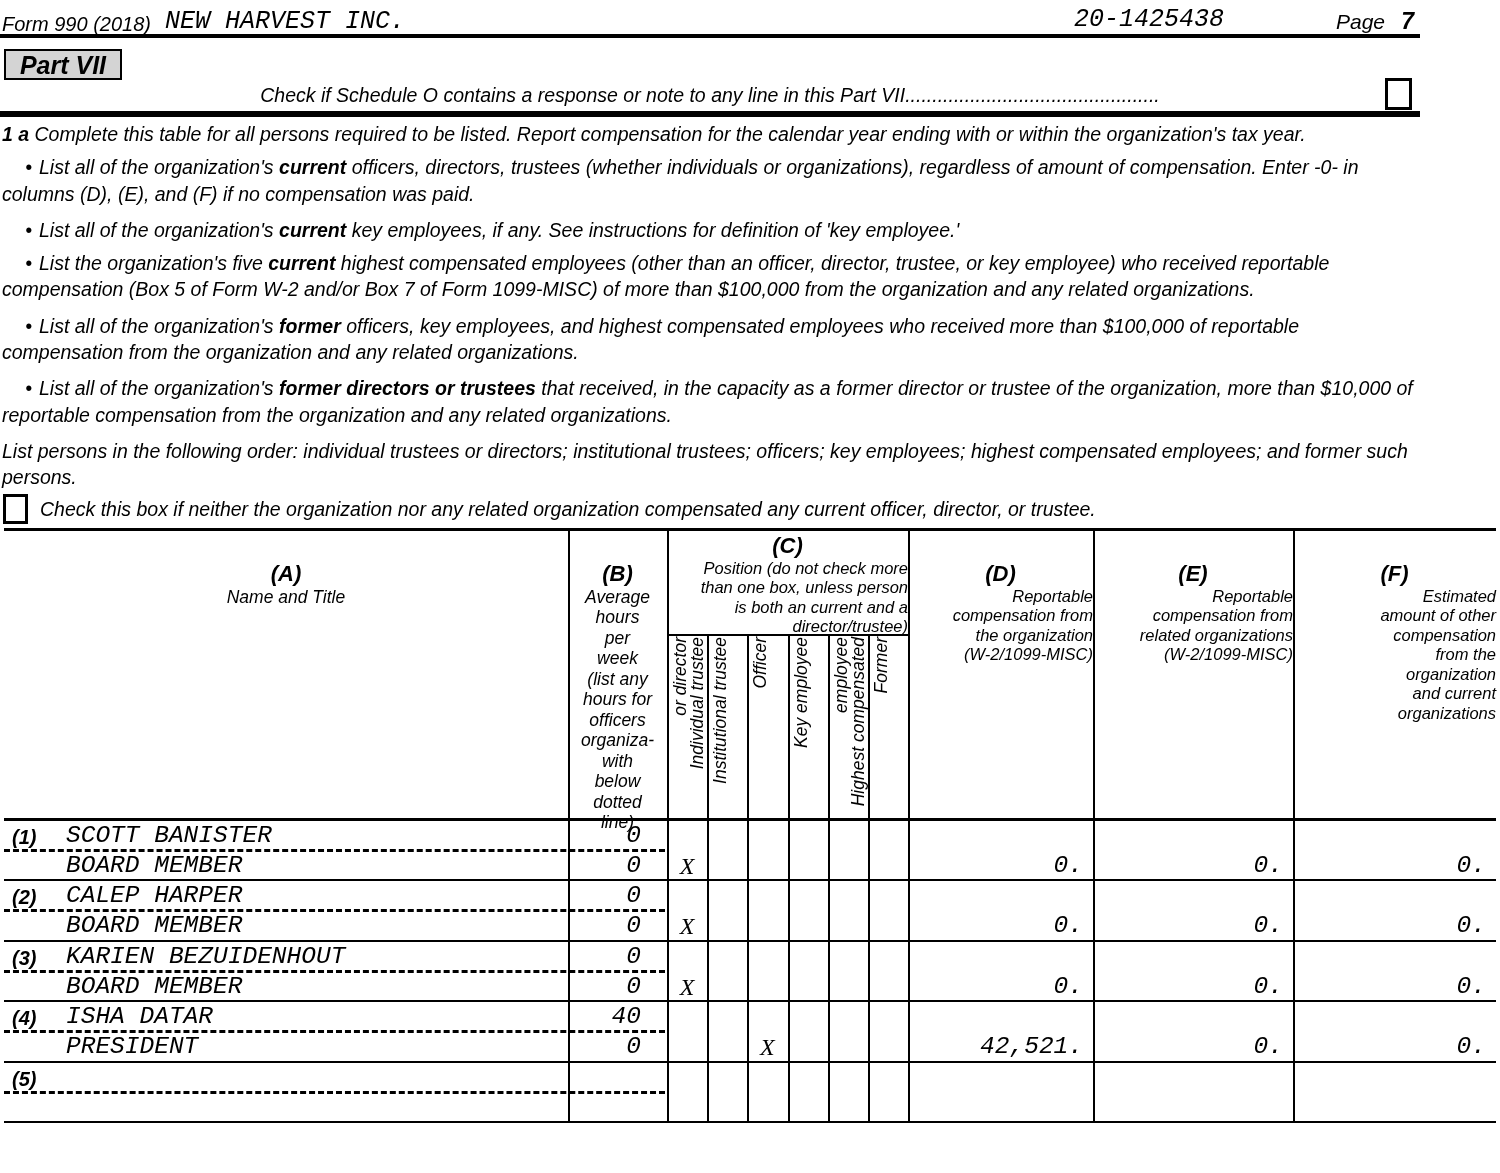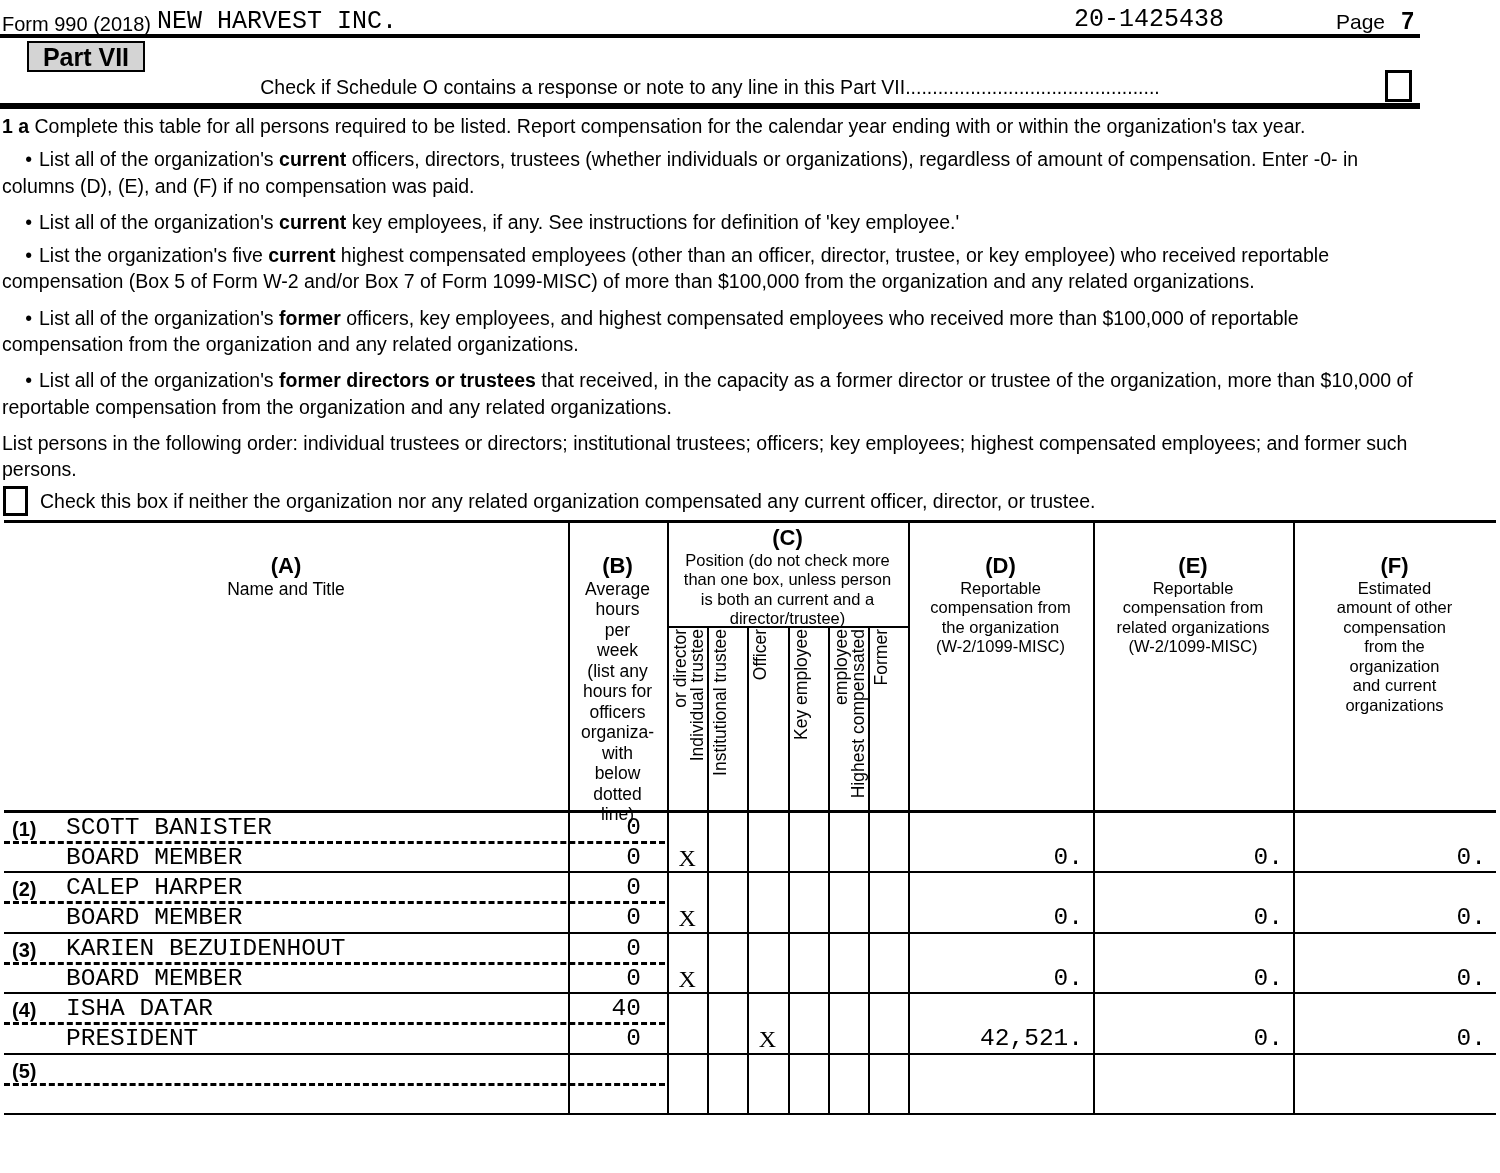--- a/index.html
+++ b/index.html
@@ -5,45 +5,45 @@
   html,body{margin:0;padding:0;}
   body{
     width:1500px;height:1173px;
     background:#ffffff;
     font-family:"Liberation Sans", sans-serif;
     color:#000;
     overflow:hidden;
     position:relative;
     -webkit-font-smoothing:none;
   }
-  .page{position:relative;width:1420px;height:1173px;}
+  .page{position:relative;width:1420px;height:1173px;font-style:italic;}
 
   
   .tophdr{
     position:relative;height:34px;
     display:flex;align-items:flex-end;
   }
   .tophdr .formlbl{font-size:20px;line-height:20px;padding-left:2px;}
   .tophdr .orgname{
     font-family:"Liberation Mono", monospace;
-    font-size:25px;line-height:25px;letter-spacing:0px;margin-left:6px;
+    font-size:25px;line-height:25px;letter-spacing:0px;margin-left:14px;
   }
   .tophdr .ein{
     position:absolute;right:196px;bottom:2px;
     font-family:"Liberation Mono", monospace;
     font-size:25px;line-height:25px;
   }
   .tophdr .pagelbl{position:absolute;right:35px;bottom:2px;font-size:21px;line-height:21px;}
   .tophdr .pagenum{position:absolute;right:6px;bottom:1px;font-size:23px;font-weight:bold;line-height:23px;}
 
   .rule-thick{height:4px;background:#000;width:100%;}
   .rule-med{height:3px;background:#000;width:100%;}
 
   
-  .partband{position:relative;display:flex;align-items:flex-start;padding-top:2px;margin-left:23px;}
+  .partband{position:relative;display:flex;align-items:flex-start;padding-top:10px;}
   .partbox{
     width:118px;margin-left:4px;margin-top:1px;
     background:#d4d4d4;border:2px solid #000;
     text-align:center;
     font-size:25px;font-weight:bold;line-height:29px;
     height:31px;
     box-sizing:border-box;
   }
   .parttitle{
     margin-left:10px;
@@ -85,21 +85,21 @@
   .grid{position:relative;width:1492px;margin-left:4px;border-top:3px solid #000;border-bottom:0;}
 
   .hrow{position:relative;height:287px;}
   .cell{position:absolute;top:0;box-sizing:border-box;}
 
   .vline{position:absolute;width:2px;background:#000;top:0;}
 
   .hdr-center{text-align:center;font-size:18px;line-height:21px;}
   .hdr-letter{font-weight:bold;font-size:22px;line-height:26px;}
   .hdr-sub{font-size:17.5px;line-height:20.5px;}
-  .hdr-small{font-size:16.5px;line-height:19.5px;}
+  .hdr-small{font-size:16.5px;line-height:19.5px;text-align:right;}
 
   .vtxt{
     position:absolute;
     writing-mode:vertical-rl;
     transform:rotate(180deg);
     font-size:17.5px;line-height:19px;
     white-space:nowrap;
     text-align:left;
   }
 

